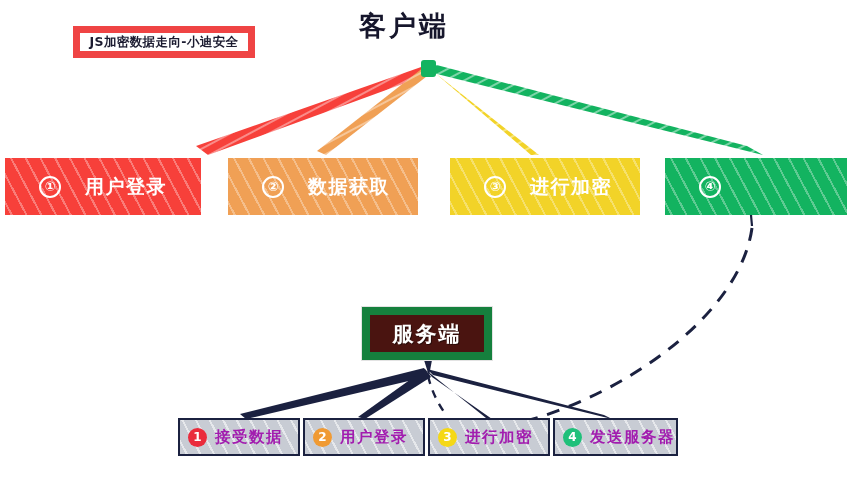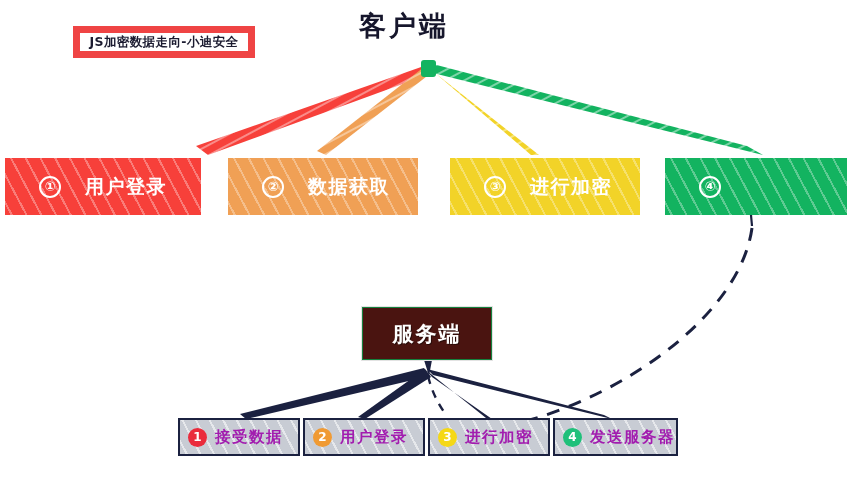--- a/index.html
+++ b/index.html
@@ -123,21 +123,21 @@
   #step-3 .step-num { border-color: #ffffff; color: #ffffff; }
 
   
   .server-box {
     position: absolute;
     left: 362px;
     top: 307px;
     width: 130px;
     height: 53px;
     background: #4A1410;
-    border: 1px solid #15803d;
+    border: 8px solid #15803d;
     box-shadow: 0 0 0 1px #e3e3e3;
     display: flex;
     align-items: center;
     justify-content: center;
     box-sizing: border-box;
   }
   .server-label {
     color: #ffffff;
     font-size: 21px;
     font-weight: bold;

